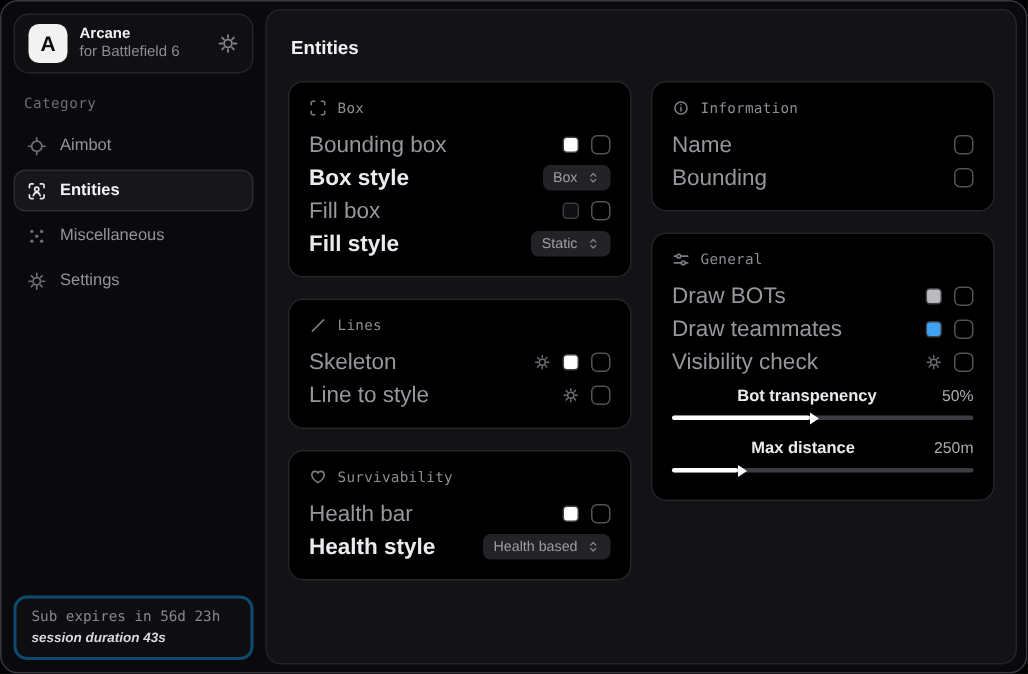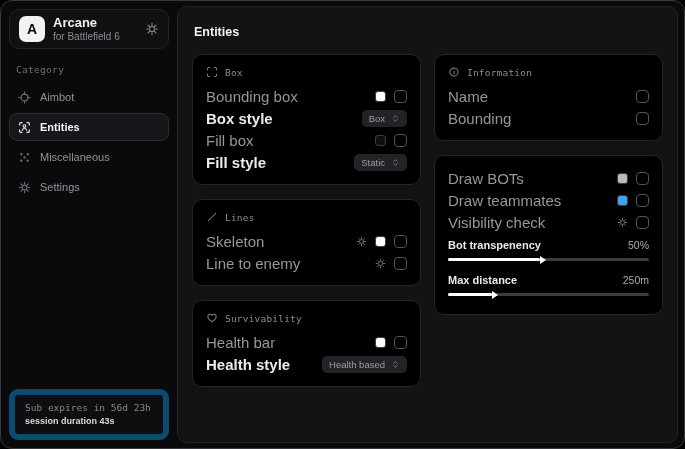--- a/index.html
+++ b/index.html
@@ -44,21 +44,21 @@
     width: 26px; height: 26px;
     background: #f2f2f3;
     color: #0b0b0d;
     border-radius: 7px;
     font-weight: bold;
     font-size: 14px;
     display: flex; align-items: center; justify-content: center;
     flex: 0 0 26px;
   }
   .app-text { flex: 1; line-height: 1.25; }
-  .app-name { font-size: 13px; font-weight: 700; color: #f1f1f3; }
+  .app-name { font-size: 10px; font-weight: 700; color: #f1f1f3; }
   .app-sub  { font-size: 10px; color: #8b8b91; }
   .app-gear { color: #808086; }
 
   .category-label {
     margin: 15px 7px 8px 7px;
     font-family: "DejaVu Sans Mono", monospace;
     font-size: 9.5px;
     color: #6e6e74;
     letter-spacing: .3px;
   }
@@ -79,36 +79,37 @@
   .nav-item.active {
     background: #17171b;
     border-color: #2c2c31;
     color: #f4f4f6;
     font-weight: 600;
   }
   .nav-item.active .nav-icon { color: #e7e7ea; }
 
   .sidebar-footer {
     margin-top: auto;
-    border: 6px solid #0c4a6e;
+    border: 2px solid #0c4a6e;
     border-radius: 9px;
     padding: 7px 10px 8px 10px;
     background: #0e0e11;
   }
   .footer-line1 {
     font-family: "DejaVu Sans Mono", monospace;
     font-size: 9.5px;
     color: #87878d;
     white-space: nowrap;
   }
   .footer-line2 {
     margin-top: 3px;
     font-size: 9px;
     font-weight: 600;
     color: #d9d9dd;
+    font-style: italic;
   }
 
   
   .main {
     flex: 1;
     margin: 5px 6px 5px 0;
     background: #131316;
     border: 1px solid #242428;
     border-radius: 10px;
     padding: 12px 14px;
@@ -180,21 +181,21 @@
     border-radius: 5px;
     padding: 3px 7px;
     font-size: 9.5px;
     color: #9c9ca3;
     cursor: pointer;
   }
   .select-pill .chev { color: #8b8b92; }
 
   .slider-block { padding: 3px 0 7px 0; }
   .slider-top { display: flex; align-items: center; height: 18px; }
-  .slider-label { flex: 1; font-size: 11px; font-weight: 600; color: #ebebef; }
+  .slider-label { flex: 1; font-size: 11px; font-weight: 600; color: #ebebef; text-align: center; }
   .slider-value { font-size: 10.5px; color: #aaaab1; }
   .slider-track {
     margin-top: 4px;
     height: 3px;
     background: #3c3c43;
     border-radius: 2px;
     position: relative;
     cursor: pointer;
   }
   .slider-fill {
@@ -368,21 +369,21 @@
                   <circle cx="8" cy="8" r="3" fill="none"></circle>
                   <path d="M8 1.6v2M8 12.4v2M1.6 8h2M12.4 8h2M3.5 3.5l1.4 1.4M11.1 11.1l1.4 1.4M12.5 3.5l-1.4 1.4M4.9 11.1l-1.4 1.4"></path>
                 </svg>
               </span>
               <span class="swatch" style="background: rgb(255, 255, 255);"></span>
               <span class="checkbox"></span>
             </span>
           </div>
 
           <div class="row">
-            <span class="row-label">Line to enemy</span>
+            <span class="row-label">Line to style</span>
             <span class="controls">
               <span class="mini-gear">
                 <svg width="11" height="11" viewBox="0 0 16 16" fill="none" stroke="currentColor">
                   <circle cx="8" cy="8" r="3" fill="none"></circle>
                   <path d="M8 1.6v2M8 12.4v2M1.6 8h2M12.4 8h2M3.5 3.5l1.4 1.4M11.1 11.1l1.4 1.4M12.5 3.5l-1.4 1.4M4.9 11.1l-1.4 1.4"></path>
                 </svg>
               </span>
               <span class="checkbox"></span>
             </span>
           </div>
@@ -444,20 +445,30 @@
 
           <div class="row">
             <span class="row-label">Bounding</span>
             <span class="controls">
               <span class="checkbox"></span>
             </span>
           </div>
         </div>
 
         <div class="card">
+          <div class="card-header">
+            <span class="hdr-icon">
+              <svg width="12" height="12" viewBox="0 0 16 16" fill="none" stroke="currentColor">
+                <path d="M2 5h12M2 11h12"></path>
+                <circle cx="6" cy="5" r="1.7" fill="#17171b"></circle>
+                <circle cx="10" cy="11" r="1.7" fill="#17171b"></circle>
+              </svg>
+            </span>
+            <span>General</span>
+          </div>
 
           <div class="row">
             <span class="row-label">Draw BOTs</span>
             <span class="controls">
               <span class="swatch" style="background: rgb(185, 185, 190);"></span>
               <span class="checkbox"></span>
             </span>
           </div>
 
           <div class="row">

